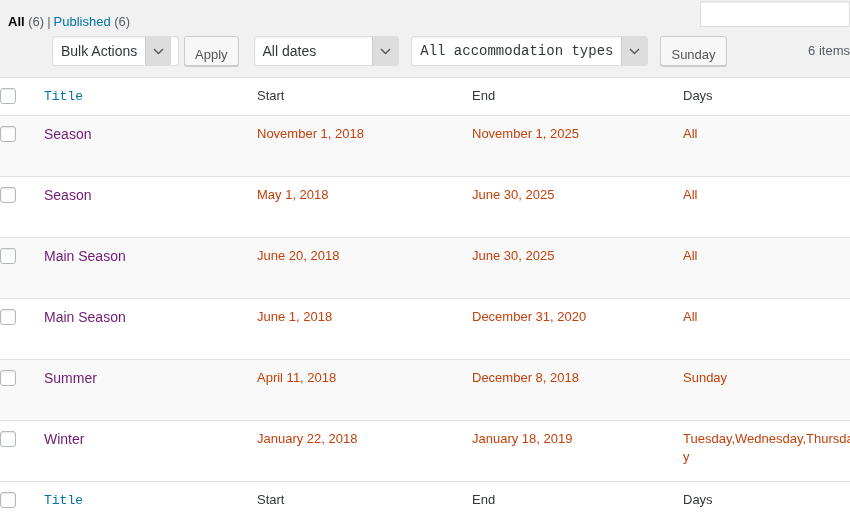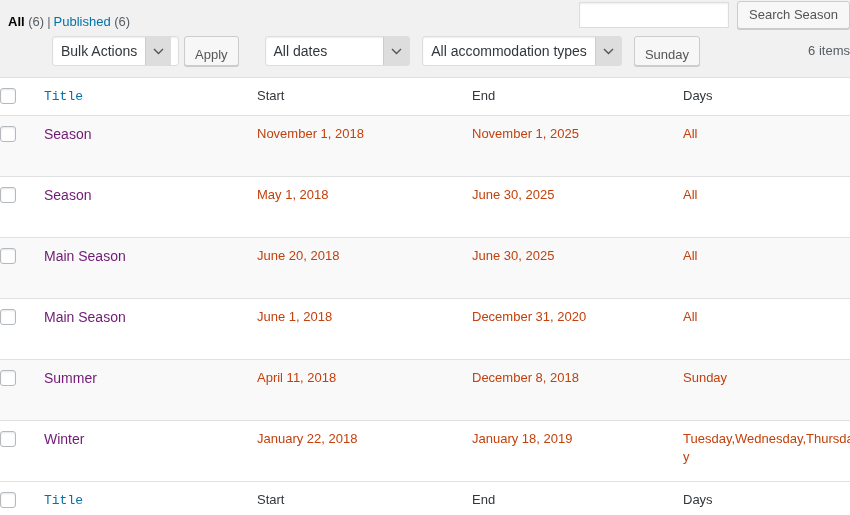--- a/index.html
+++ b/index.html
@@ -149,40 +149,40 @@
     display: flex;
     align-items: center;
     justify-content: center;
   }
   .wp-select .sel-arrowbox svg {
     display: block;
   }
 
   #bulk-select { width: 127px; }
   #dates-select { margin-left: 0; min-width: 130px; }
-  #types-select { margin-left: 0; }
+  #types-select { margin-left: 0; font-family: Liberation Mono, monospace; }
 
   .wp-button {
     height: 30px;
     box-sizing: border-box;
     padding: 4px 10px;
     background: #f7f7f7;
     border: 1px solid #ccc;
     border-radius: 3px;
     color: #555;
     font-family: "Liberation Sans", sans-serif;
     font-size: 13px;
     line-height: 28px;
     cursor: pointer;
     white-space: nowrap;
     box-shadow: 0 1px 0 #ccc;
   }
 
   #apply-button { margin-left: 5px; }
-  #dates-select { margin-left: 26px; gap: 48px; }
+  #dates-select { margin-left: 15px; gap: 48px; }
   #types-select { margin-left: 12px; }
   #filter-button { margin-left: 12px; }
 
   .displaying-num {
     position: absolute;
     right: 0;
     top: 0;
     line-height: 30px;
     font-size: 13px;
     color: #555d66;
@@ -270,21 +270,20 @@
 <div class="screen">
 
   <div class="topbar">
 
     <ul class="subsubsub">
       <li><a class="current" href="#">All</a>&nbsp;<span class="count">(6)</span><span class="sep">|</span></li><li><a href="#">Published</a>&nbsp;<span class="count">(6)</span></li>
     </ul>
 
     <div class="search-box">
       <input class="search-input" type="search" value="" placeholder="" style="">
-      <button class="search-submit">Search Season</button>
     </div>
 
     <div class="tablenav">
       <div class="actions">
 
         <div class="wp-select" id="bulk-select">
           <span class="sel-label">Bulk Actions</span>
           <span class="sel-arrowbox">
             <svg width="11" height="7" viewBox="0 0 11 7">
                 <path d="M1 1 L5.5 5.5 L10 1" fill="none" stroke="#555" stroke-width="1.4"></path>

